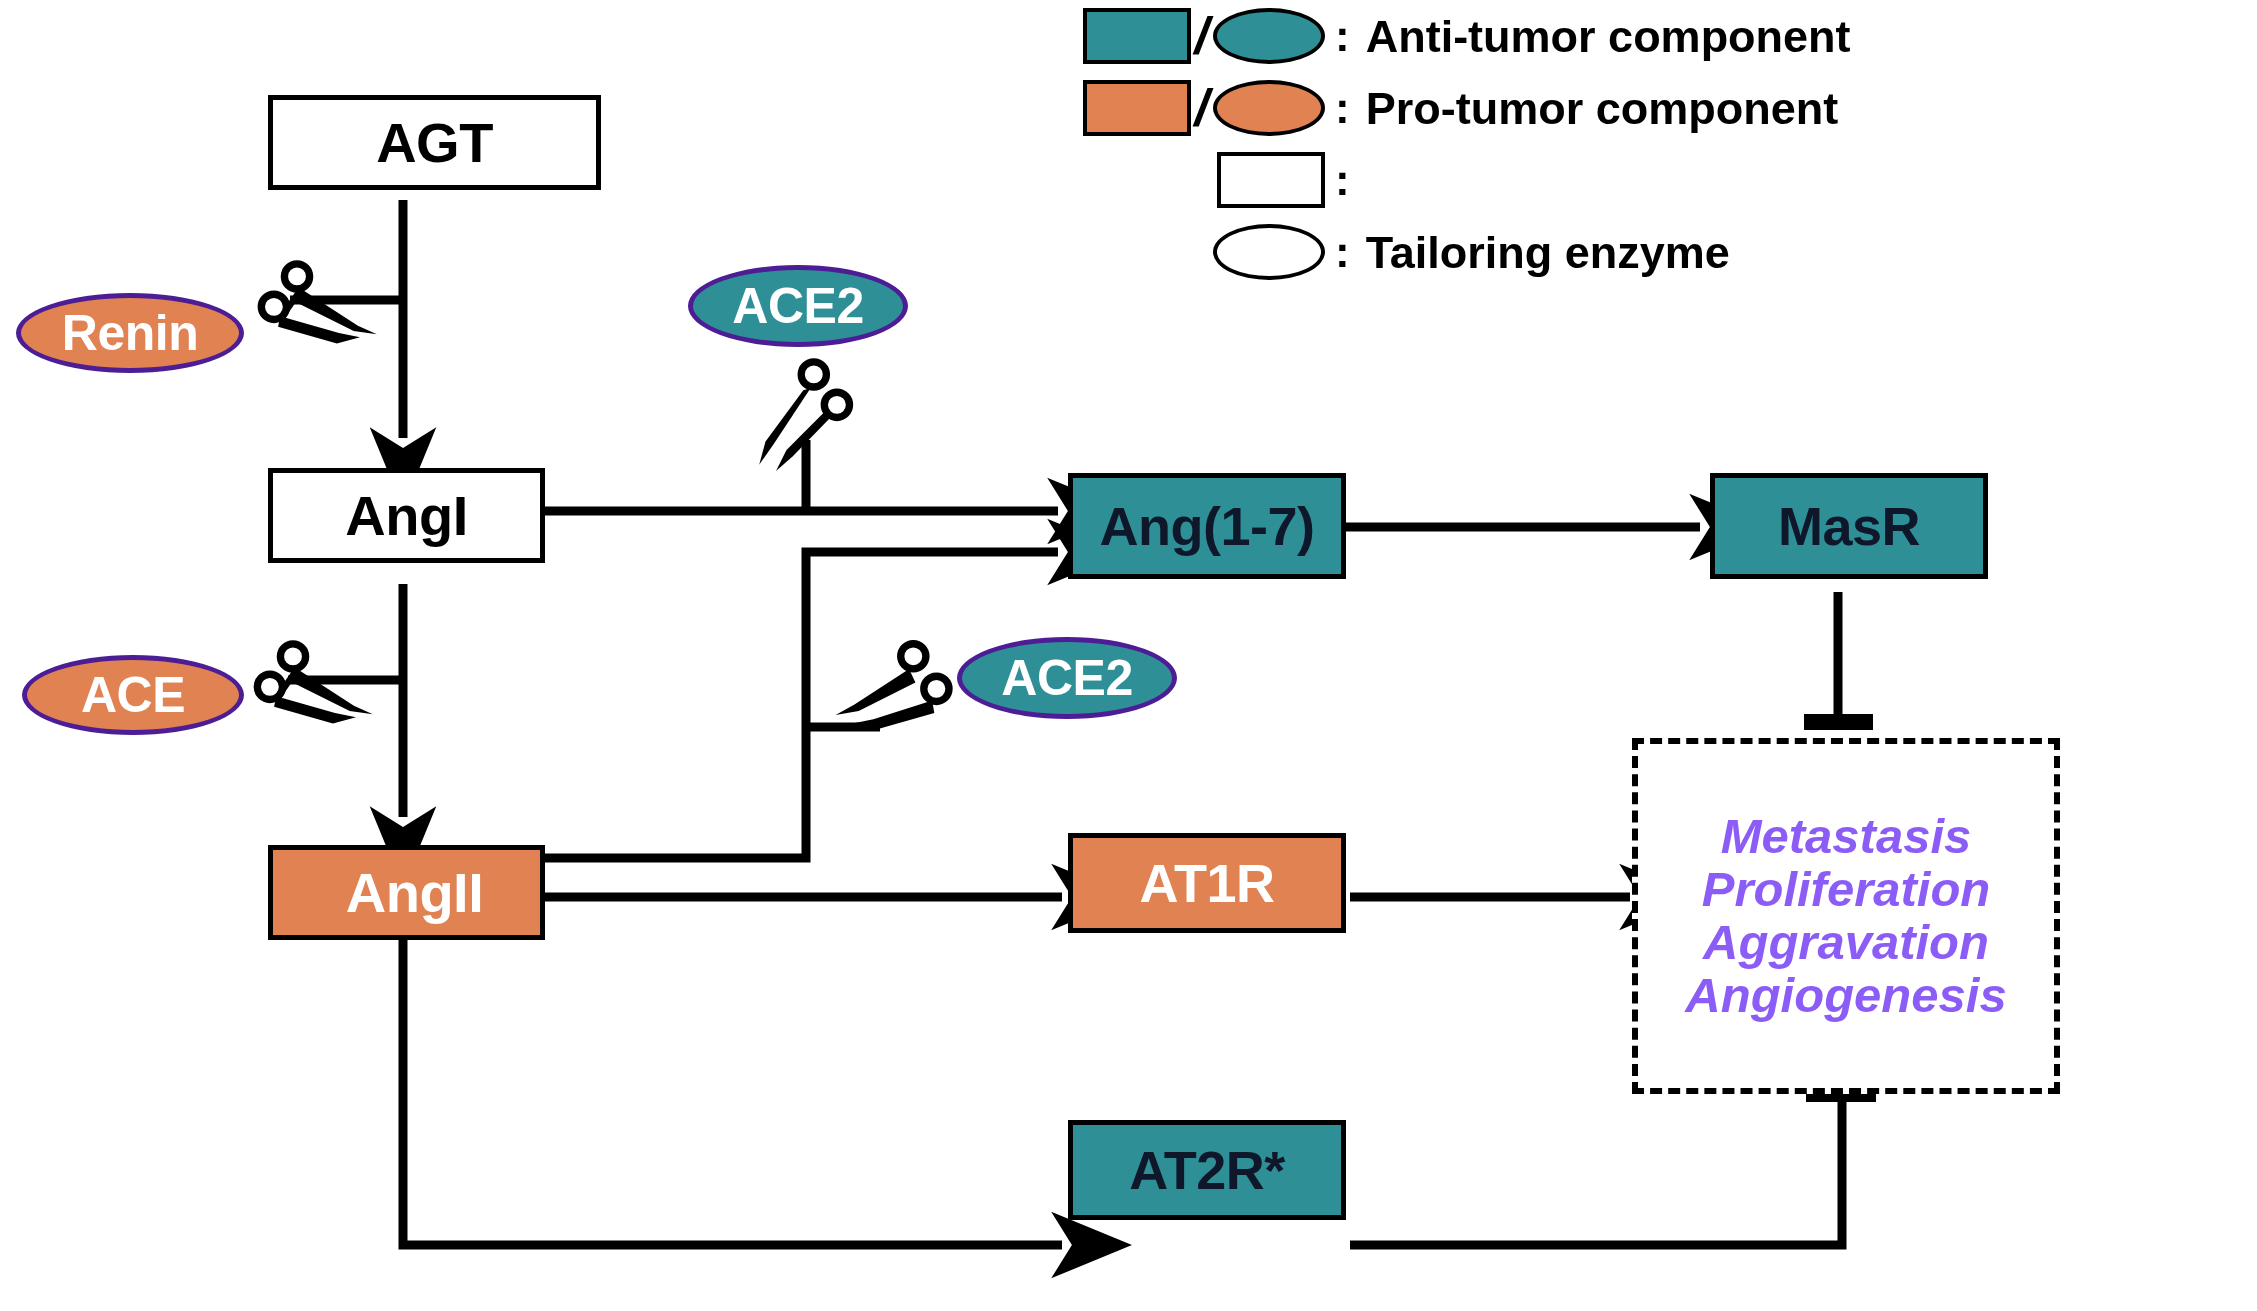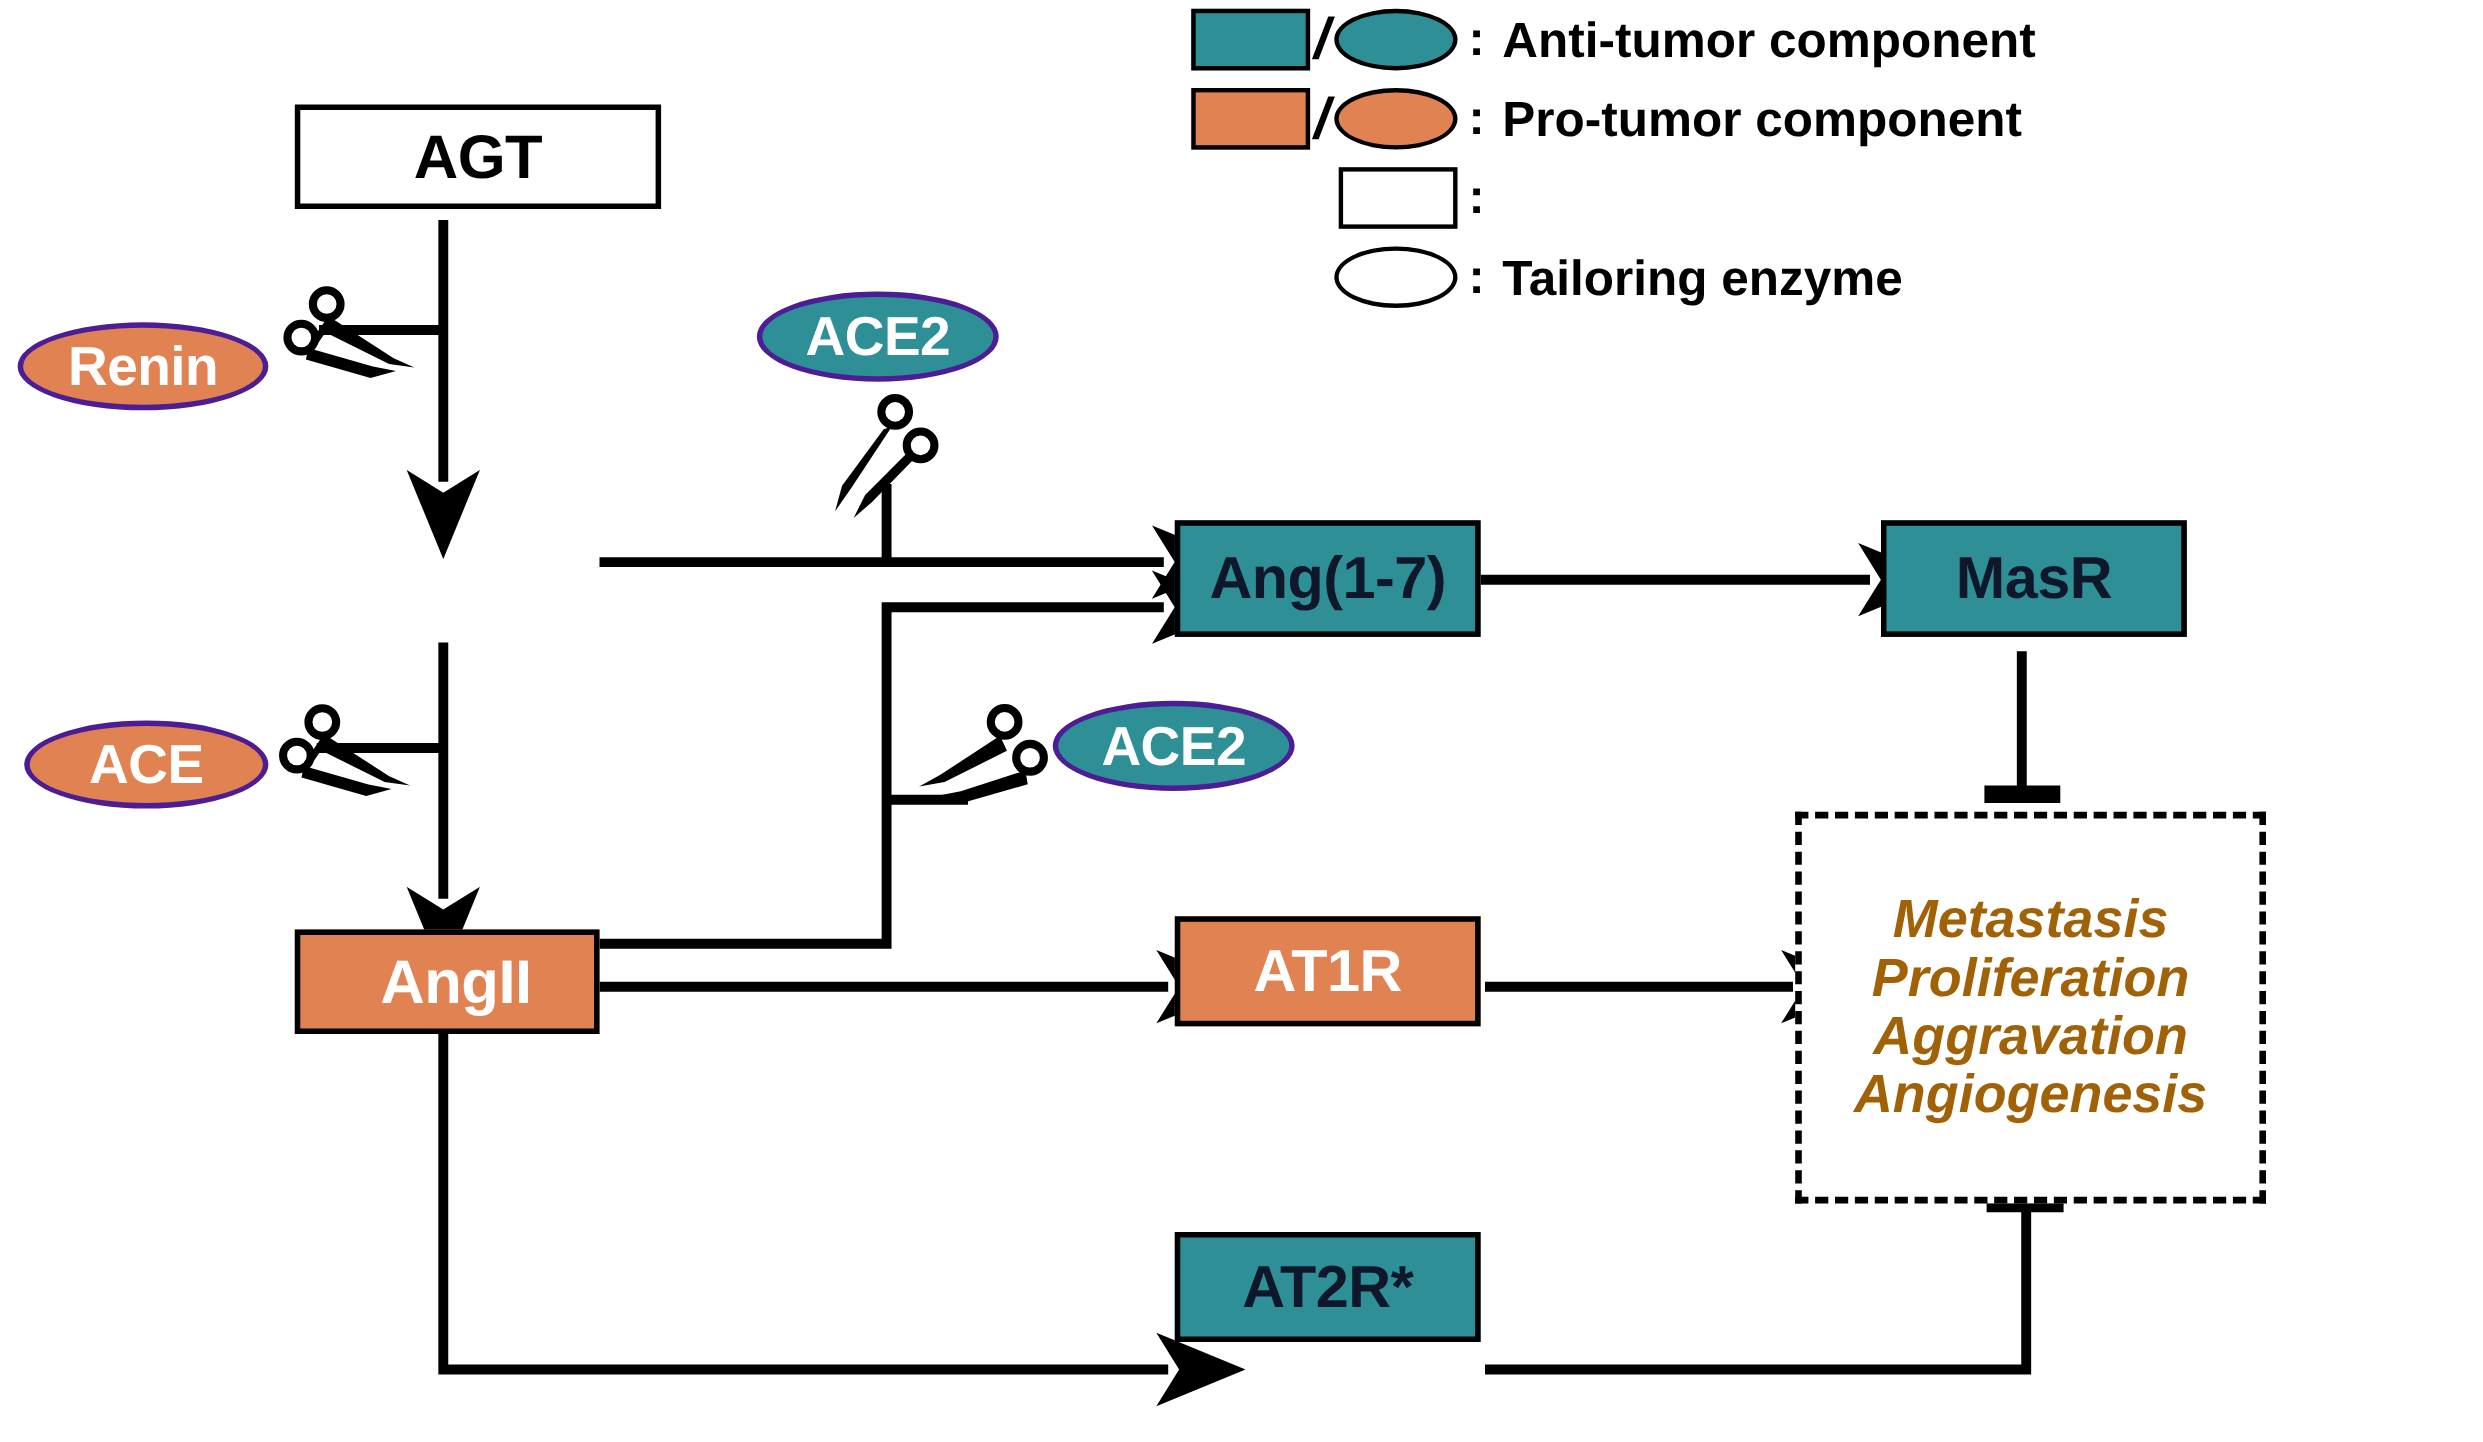--- a/index.html
+++ b/index.html
@@ -59,21 +59,21 @@
     box-sizing: border-box;
     border: 6px dashed #000000;
     background: #ffffff;
     display: flex;
     flex-direction: column;
     align-items: center;
     justify-content: center;
     padding: 10px 0;
   }
   .outcome-line {
-    color: #a16207;
+    color: #8b5cf6;
     font-weight: bold;
     font-style: italic;
     font-size: 49px;
     line-height: 1.08;
     white-space: nowrap;
   }
 
   
   #legend {
     position: absolute;
@@ -211,20 +211,23 @@
   </svg>
 
   <div class="node-box white" style="left:268px; top:95px; width:333px; height:95px; font-size:56px;">
     <span>AGT</span>
   </div>
 
   <div class="node-ellipse orange" style="left:16px; top:293px; width:228px; height:80px; font-size:50px;">
     <span>Renin</span>
   </div>
 
+  <div class="node-box white" style="left:268px; top:468px; width:277px; height:95px; font-size:56px;">
+    <span>AngI</span>
+  </div>
 
   <div class="node-ellipse orange" style="left:22px; top:655px; width:222px; height:80px; font-size:50px;">
     <span>ACE</span>
   </div>
 
   <div class="node-ellipse teal" style="left:688px; top:265px; width:220px; height:82px; font-size:50px;">
     <span>ACE2</span>
   </div>
 
   <div class="node-ellipse teal" style="left:957px; top:637px; width:220px; height:82px; font-size:50px;">

